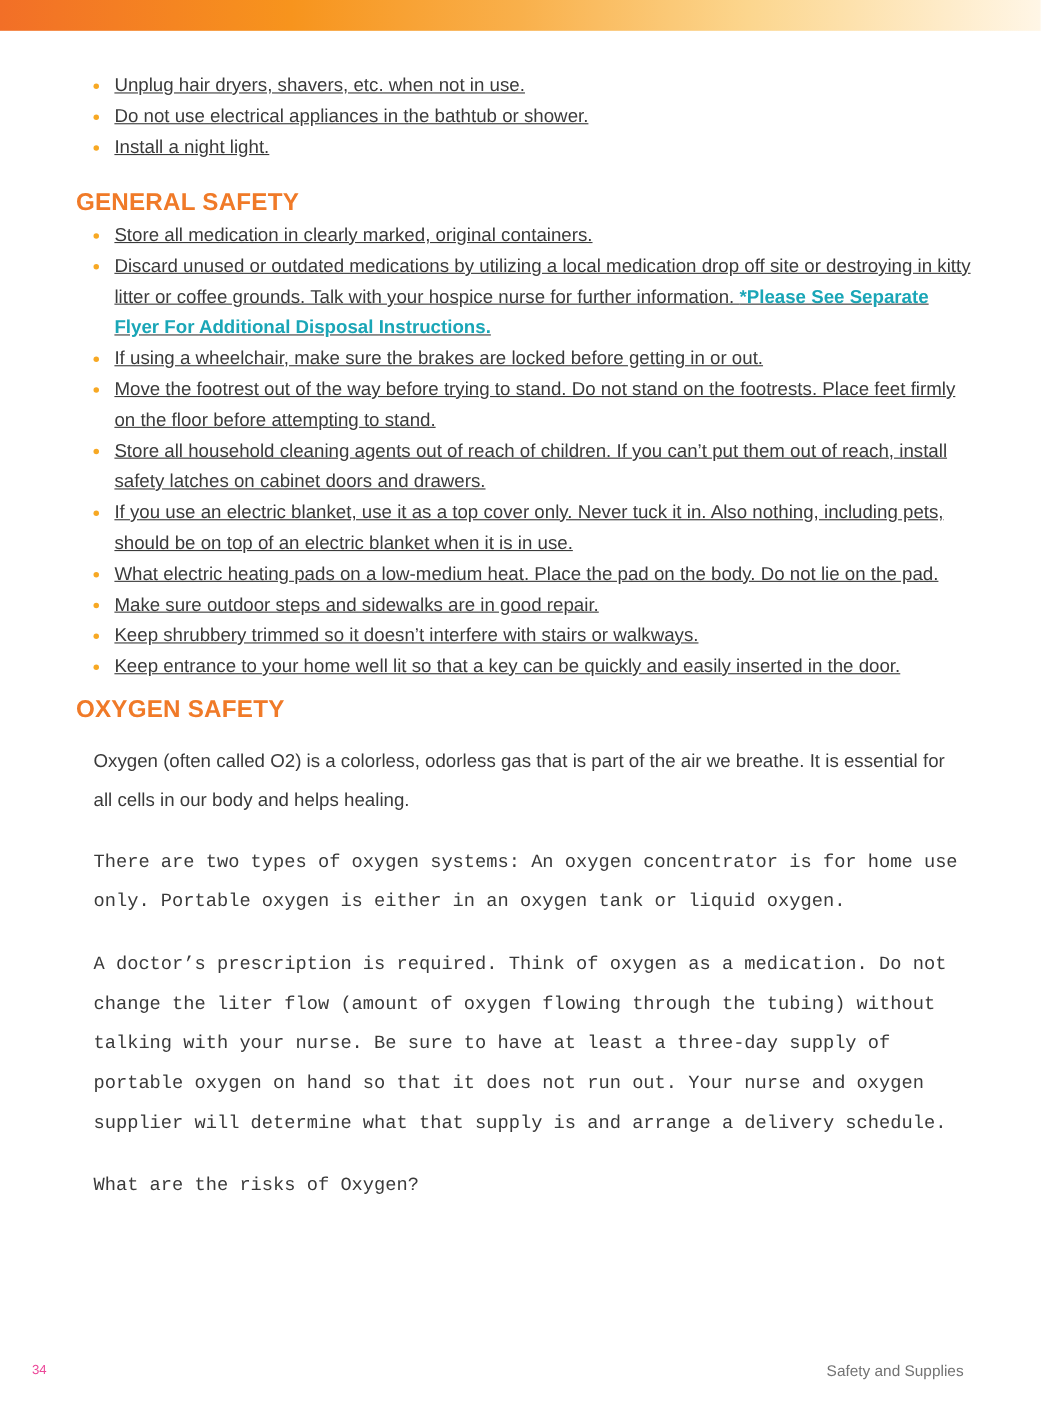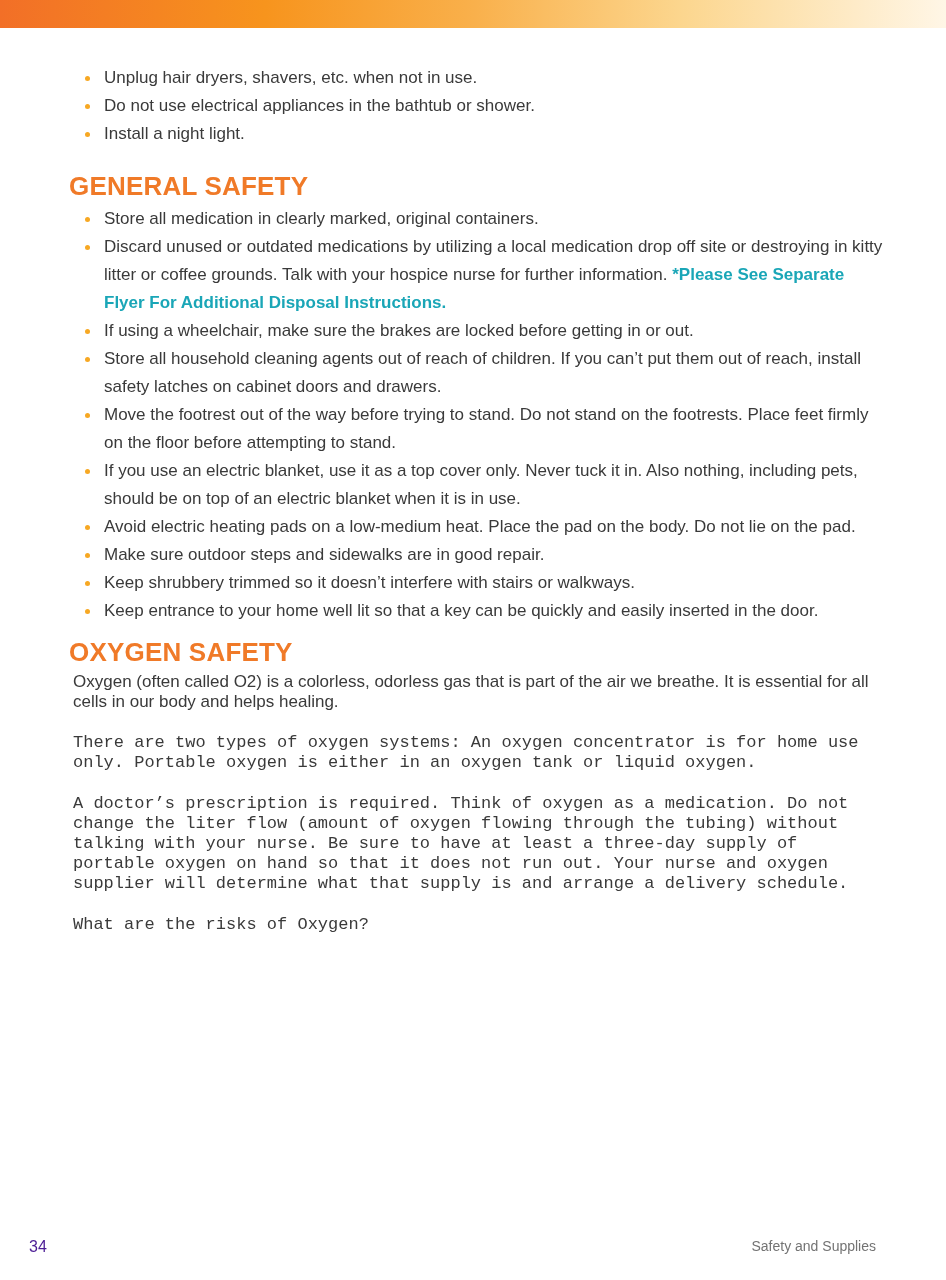--- a/index.html
+++ b/index.html
@@ -1,54 +1,54 @@
 <!DOCTYPE html>
 <html><head>
 <meta charset="utf-8">
 <style>
   html, body { margin: 0; padding: 0; background: #ffffff; }
   body { width: 946px; height: 1280px; position: relative; overflow: hidden;
          font-family: "Liberation Sans", sans-serif; color: #3a3a3a; }
   .top-bar { position: absolute; left: 0; top: 0; width: 946px; height: 28px;
              background: linear-gradient(to right, #f26f27 0%, #f7941d 28%, #f9b04b 50%, #fcd68e 72%, #fff6e6 100%); }
   .content { position: absolute; left: 69px; top: 64px; width: 820px; }
-  ul.bullets { list-style: none; margin: 0; padding: 0 0 0 35px; }
+  ul.bullets { list-style: none; margin: 0; padding: 0 0 0 35px; text-decoration: underline; }
   ul.bullets li { position: relative; font-size: 17px; line-height: 28px; }
   ul.bullets li::before { content: ""; position: absolute; left: -19px; top: 12px;
                           width: 5px; height: 5px; border-radius: 50%; background: #f7a823; }
-  h2 { color: #f07a28; font-size: 26px; font-weight: bold; margin: 0; letter-spacing: 0.2px; }
+  h2 { color: #f07a28; font-size: 22px; font-weight: bold; margin: 0; letter-spacing: 0.2px; }
   .h-general { margin-top: 23px; margin-bottom: 3px; }
   .h-oxygen { margin-top: 12px; margin-bottom: 3px; }
   .highlight { color: #1aa6b7; font-weight: bold; }
-  p { margin: 4px; font-size: 17px; line-height: 20px; }
+  p { margin: 16px; font-size: 17px; line-height: 36px; }
   .gap { margin-top: 21px; font-family: Liberation Mono, monospace; }
-  .footer-num { position: absolute; left: 29px; top: 1238px; font-size: 16px; color: #4c1d95; }
+  .footer-num { position: absolute; left: 29px; top: 1238px; font-size: 12px; color: #ec4899; }
   .footer-title { position: absolute; right: 70px; top: 1238px; font-size: 14px; color: #737373; }
 </style>
 </head>
 <body>
 
 <div class="top-bar"></div>
 
 <div class="content">
   <ul class="bullets">
     <li>Unplug hair dryers, shavers, etc. when not in use.</li>
     <li>Do not use electrical appliances in the bathtub or shower.</li>
     <li>Install a night light.</li>
   </ul>
 
   <h2 class="h-general">GENERAL SAFETY</h2>
   <ul class="bullets">
     <li>Store all medication in clearly marked, original containers.</li>
     <li><span>Discard unused or outdated medications by utilizing a local medication drop off site or destroying in kitty litter or coffee grounds. Talk with your hospice nurse for further information. </span><span class="highlight">*Please See Separate Flyer For Additional Disposal Instructions.</span></li>
     <li>If using a wheelchair, make sure the brakes are locked before getting in or out.</li>
+    <li>Move the footrest out of the way before trying to stand. Do not stand on the footrests. Place feet firmly on the floor before attempting to stand.</li>
     <li>Store all household cleaning agents out of reach of children. If you can’t put them out of reach, install safety latches on cabinet doors and drawers.</li>
-    <li>Move the footrest out of the way before trying to stand. Do not stand on the footrests. Place feet firmly on the floor before attempting to stand.</li>
     <li>If you use an electric blanket, use it as a top cover only. Never tuck it in. Also nothing, including pets, should be on top of an electric blanket when it is in use.</li>
-    <li>Avoid electric heating pads on a low-medium heat. Place the pad on the body. Do not lie on the pad.</li>
+    <li>What electric heating pads on a low-medium heat. Place the pad on the body. Do not lie on the pad.</li>
     <li>Make sure outdoor steps and sidewalks are in good repair.</li>
     <li>Keep shrubbery trimmed so it doesn’t interfere with stairs or walkways.</li>
     <li>Keep entrance to your home well lit so that a key can be quickly and easily inserted in the door.</li>
   </ul>
 
   <h2 class="h-oxygen">OXYGEN SAFETY</h2>
   <p>Oxygen (often called O2) is a colorless, odorless gas that is part of the air we breathe. It is essential for all cells in our body and helps healing.</p>
   <p class="gap">There are two types of oxygen systems: An oxygen concentrator is for home use only. Portable oxygen is either in an oxygen tank or liquid oxygen.</p>
   <p class="gap">A doctor’s prescription is required. Think of oxygen as a medication. Do not change the liter flow (amount of oxygen flowing through the tubing) without talking with your nurse. Be sure to have at least a three-day supply of portable oxygen on hand so that it does not run out. Your nurse and oxygen supplier will determine what that supply is and arrange a delivery schedule.</p>
   <p class="gap">What are the risks of Oxygen?</p>

